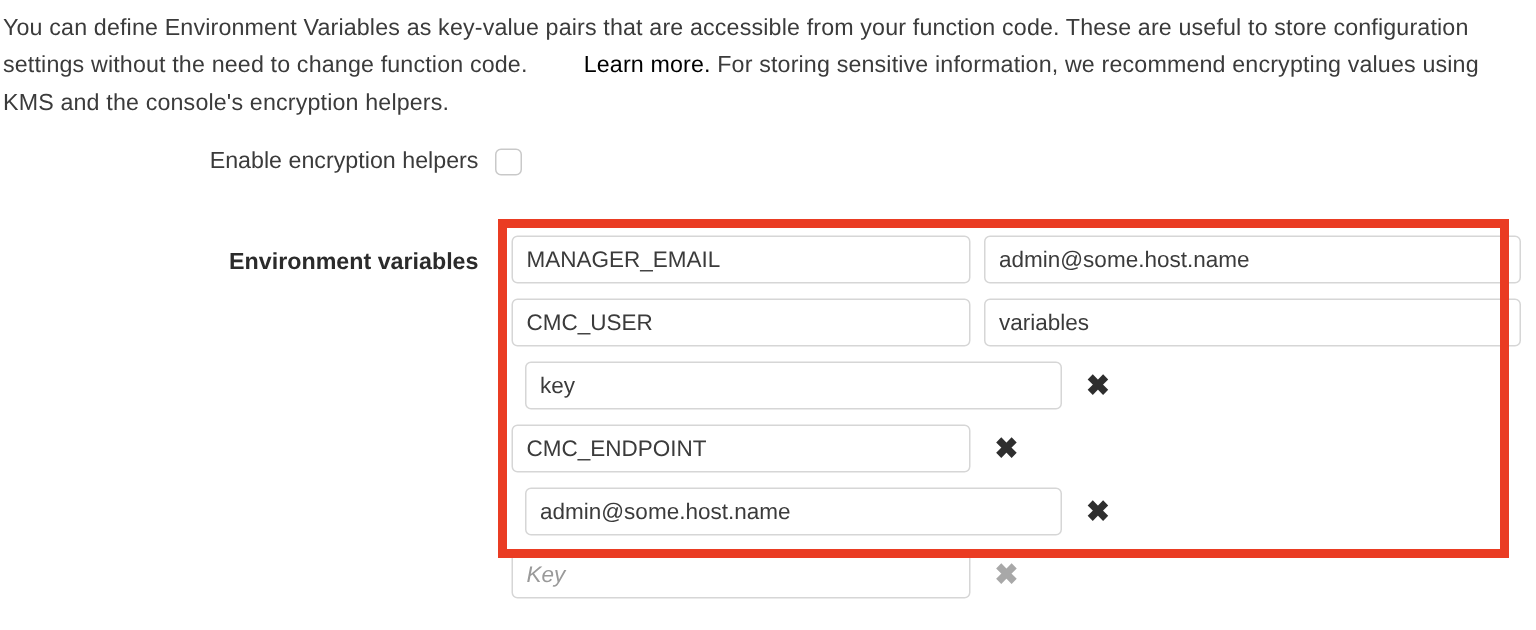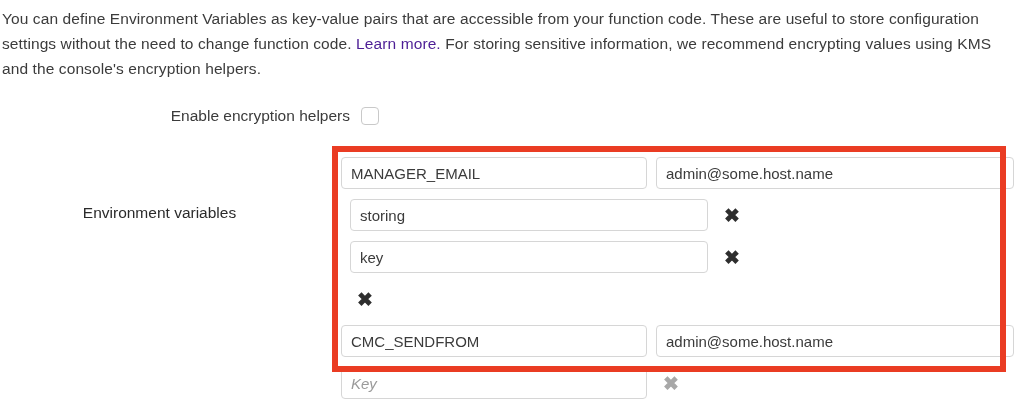--- a/index.html
+++ b/index.html
@@ -21,34 +21,34 @@
     position: absolute;
     left: 2px;
     top: 6px;
     width: 1012px;
     font-size: 15.5px;
     line-height: 25px;
     color: #3b3b3b;
     letter-spacing: 0.1px;
   }
   .desc a {
-    color: #4c1d95;
+    color: #000000;
     text-decoration: none;
+    margin-left: 33px;
   }
 
   
   .enc-row {
     position: absolute;
     left: 0;
     top: 99px;
     width: 400px;
     height: 26px;
     display: flex;
-    align-items: flex-end;
-    padding-left: 31px;
+    align-items: flex-start;
   }
   .enc-label {
     width: 330px;
     text-align: right;
     font-size: 15.5px;
     color: #3b3b3b;
     padding-right: 11px;
     box-sizing: border-box;
     white-space: nowrap;
   }
@@ -61,28 +61,27 @@
     box-sizing: border-box;
     display: inline-block;
   }
 
   
   .env-label {
     position: absolute;
     left: 0;
     top: 166px;
     width: 330px;
-    text-align: center;
+    text-align: right;
     padding-right: 11px;
     box-sizing: border-box;
     font-size: 15.5px;
-    font-weight: normal;
+    font-weight: bold;
     color: #2b2b2b;
     white-space: nowrap;
-    margin-top: 38px;
   }
 
   .rows {
     position: absolute;
     left: 341px;
     top: 157px;
   }
   .kv-row {
     display: flex;
     align-items: center;
@@ -154,35 +153,36 @@
 
 <div class="rows">
 
   <div class="kv-row">
     <div class="field key">MANAGER_EMAIL</div>
     <div class="field value">admin@some.host.name</div>
     <div class="del-btn">✖</div>
   </div>
 
   <div class="kv-row">
-    <div class="field value">storing</div>
+    <div class="field key">CMC_USER</div>
+    <div class="field value">variables</div>
     <div class="del-btn">✖</div>
   </div>
 
   <div class="kv-row">
     <div class="field value">key</div>
     <div class="del-btn">✖</div>
   </div>
 
   <div class="kv-row">
+    <div class="field key">CMC_ENDPOINT</div>
     <div class="del-btn">✖</div>
   </div>
 
   <div class="kv-row">
-    <div class="field key">CMC_SENDFROM</div>
     <div class="field value">admin@some.host.name</div>
     <div class="del-btn">✖</div>
   </div>
 
   <div class="kv-row">
     <div class="field key placeholder">Key</div>
     <div class="del-btn muted">✖</div>
   </div>
 
 </div>

